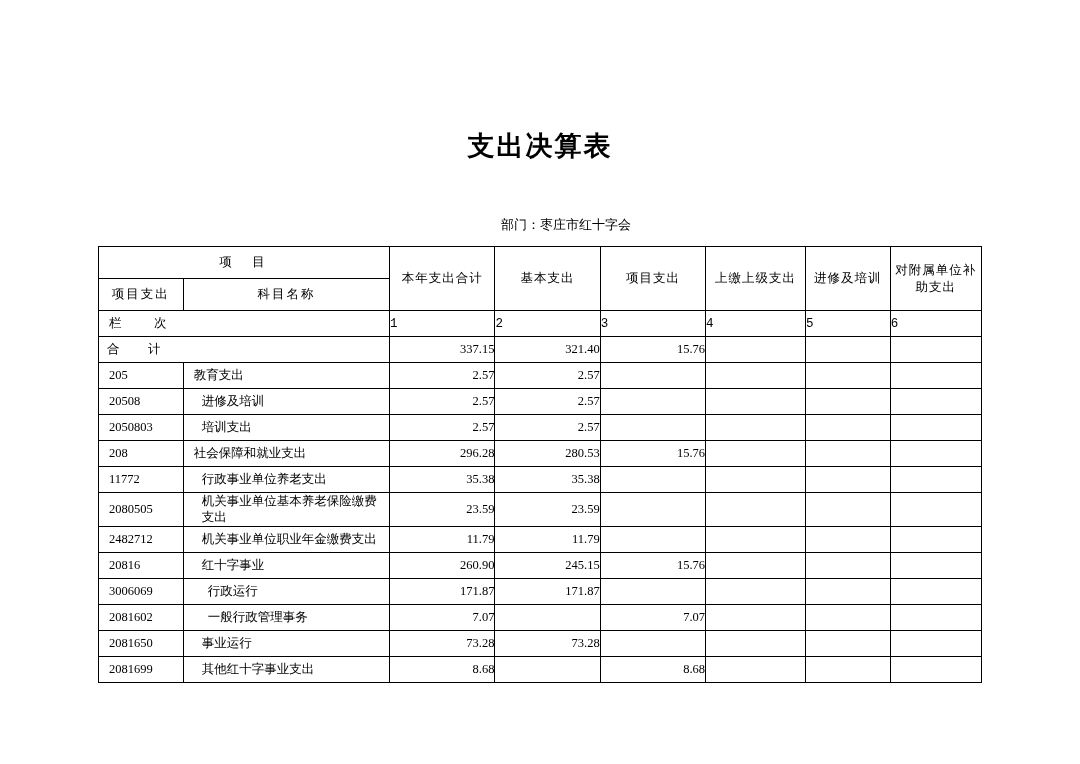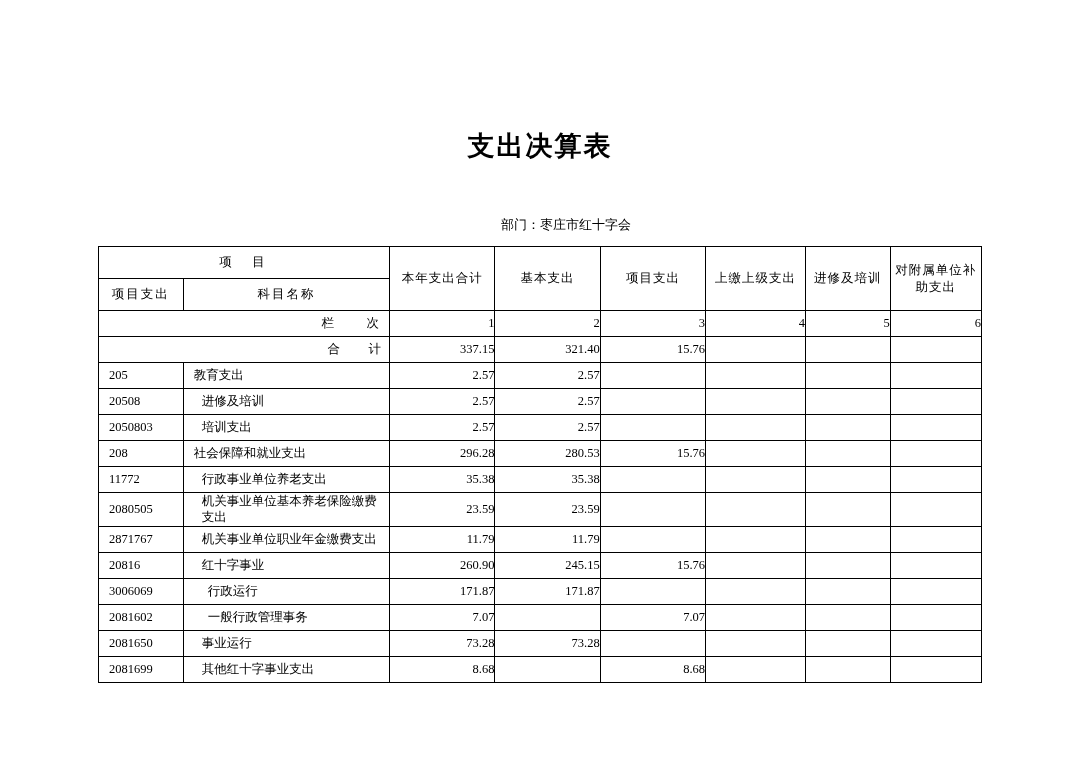--- a/index.html
+++ b/index.html
@@ -59,21 +59,21 @@
   }
   .c-code   { width: 78px; }
   .c-name   { width: 190px; }
   .c-num    { width: 97px; }
   .c-num2   { width: 97px; }
   .c-num3   { width: 97px; }
   .c-num4   { width: 92px; }
   .c-num5   { width: 78px; }
   .c-num6   { width: 84px; }
 
-  .ctr { text-align: right; }
+  .ctr { text-align: left; font-family: Liberation Mono, monospace; }
   .lft { text-align: left; padding-left: 10px !important; }
   .rgt { text-align: right; padding-right: 9px; }
 
   .hdr-item {
     text-align: center;
     letter-spacing: 4px;
   }
   .hdr-sub {
     text-align: center;
     letter-spacing: 2px;
@@ -204,21 +204,21 @@
           <td class="lft">2080505</td>
           <td class="lft name-cell indent1">机关事业单位基本养老保险缴费支出</td>
           <td class="rgt">23.59</td>
           <td class="rgt">23.59</td>
           <td class="rgt"></td>
           <td class="rgt"></td>
           <td class="rgt"></td>
           <td class="rgt"></td>
         </tr>
         <tr>
-          <td class="lft">2871767</td>
+          <td class="lft">2482712</td>
           <td class="lft name-cell indent1">机关事业单位职业年金缴费支出</td>
           <td class="rgt">11.79</td>
           <td class="rgt">11.79</td>
           <td class="rgt"></td>
           <td class="rgt"></td>
           <td class="rgt"></td>
           <td class="rgt"></td>
         </tr>
         <tr>
           <td class="lft">20816</td>

